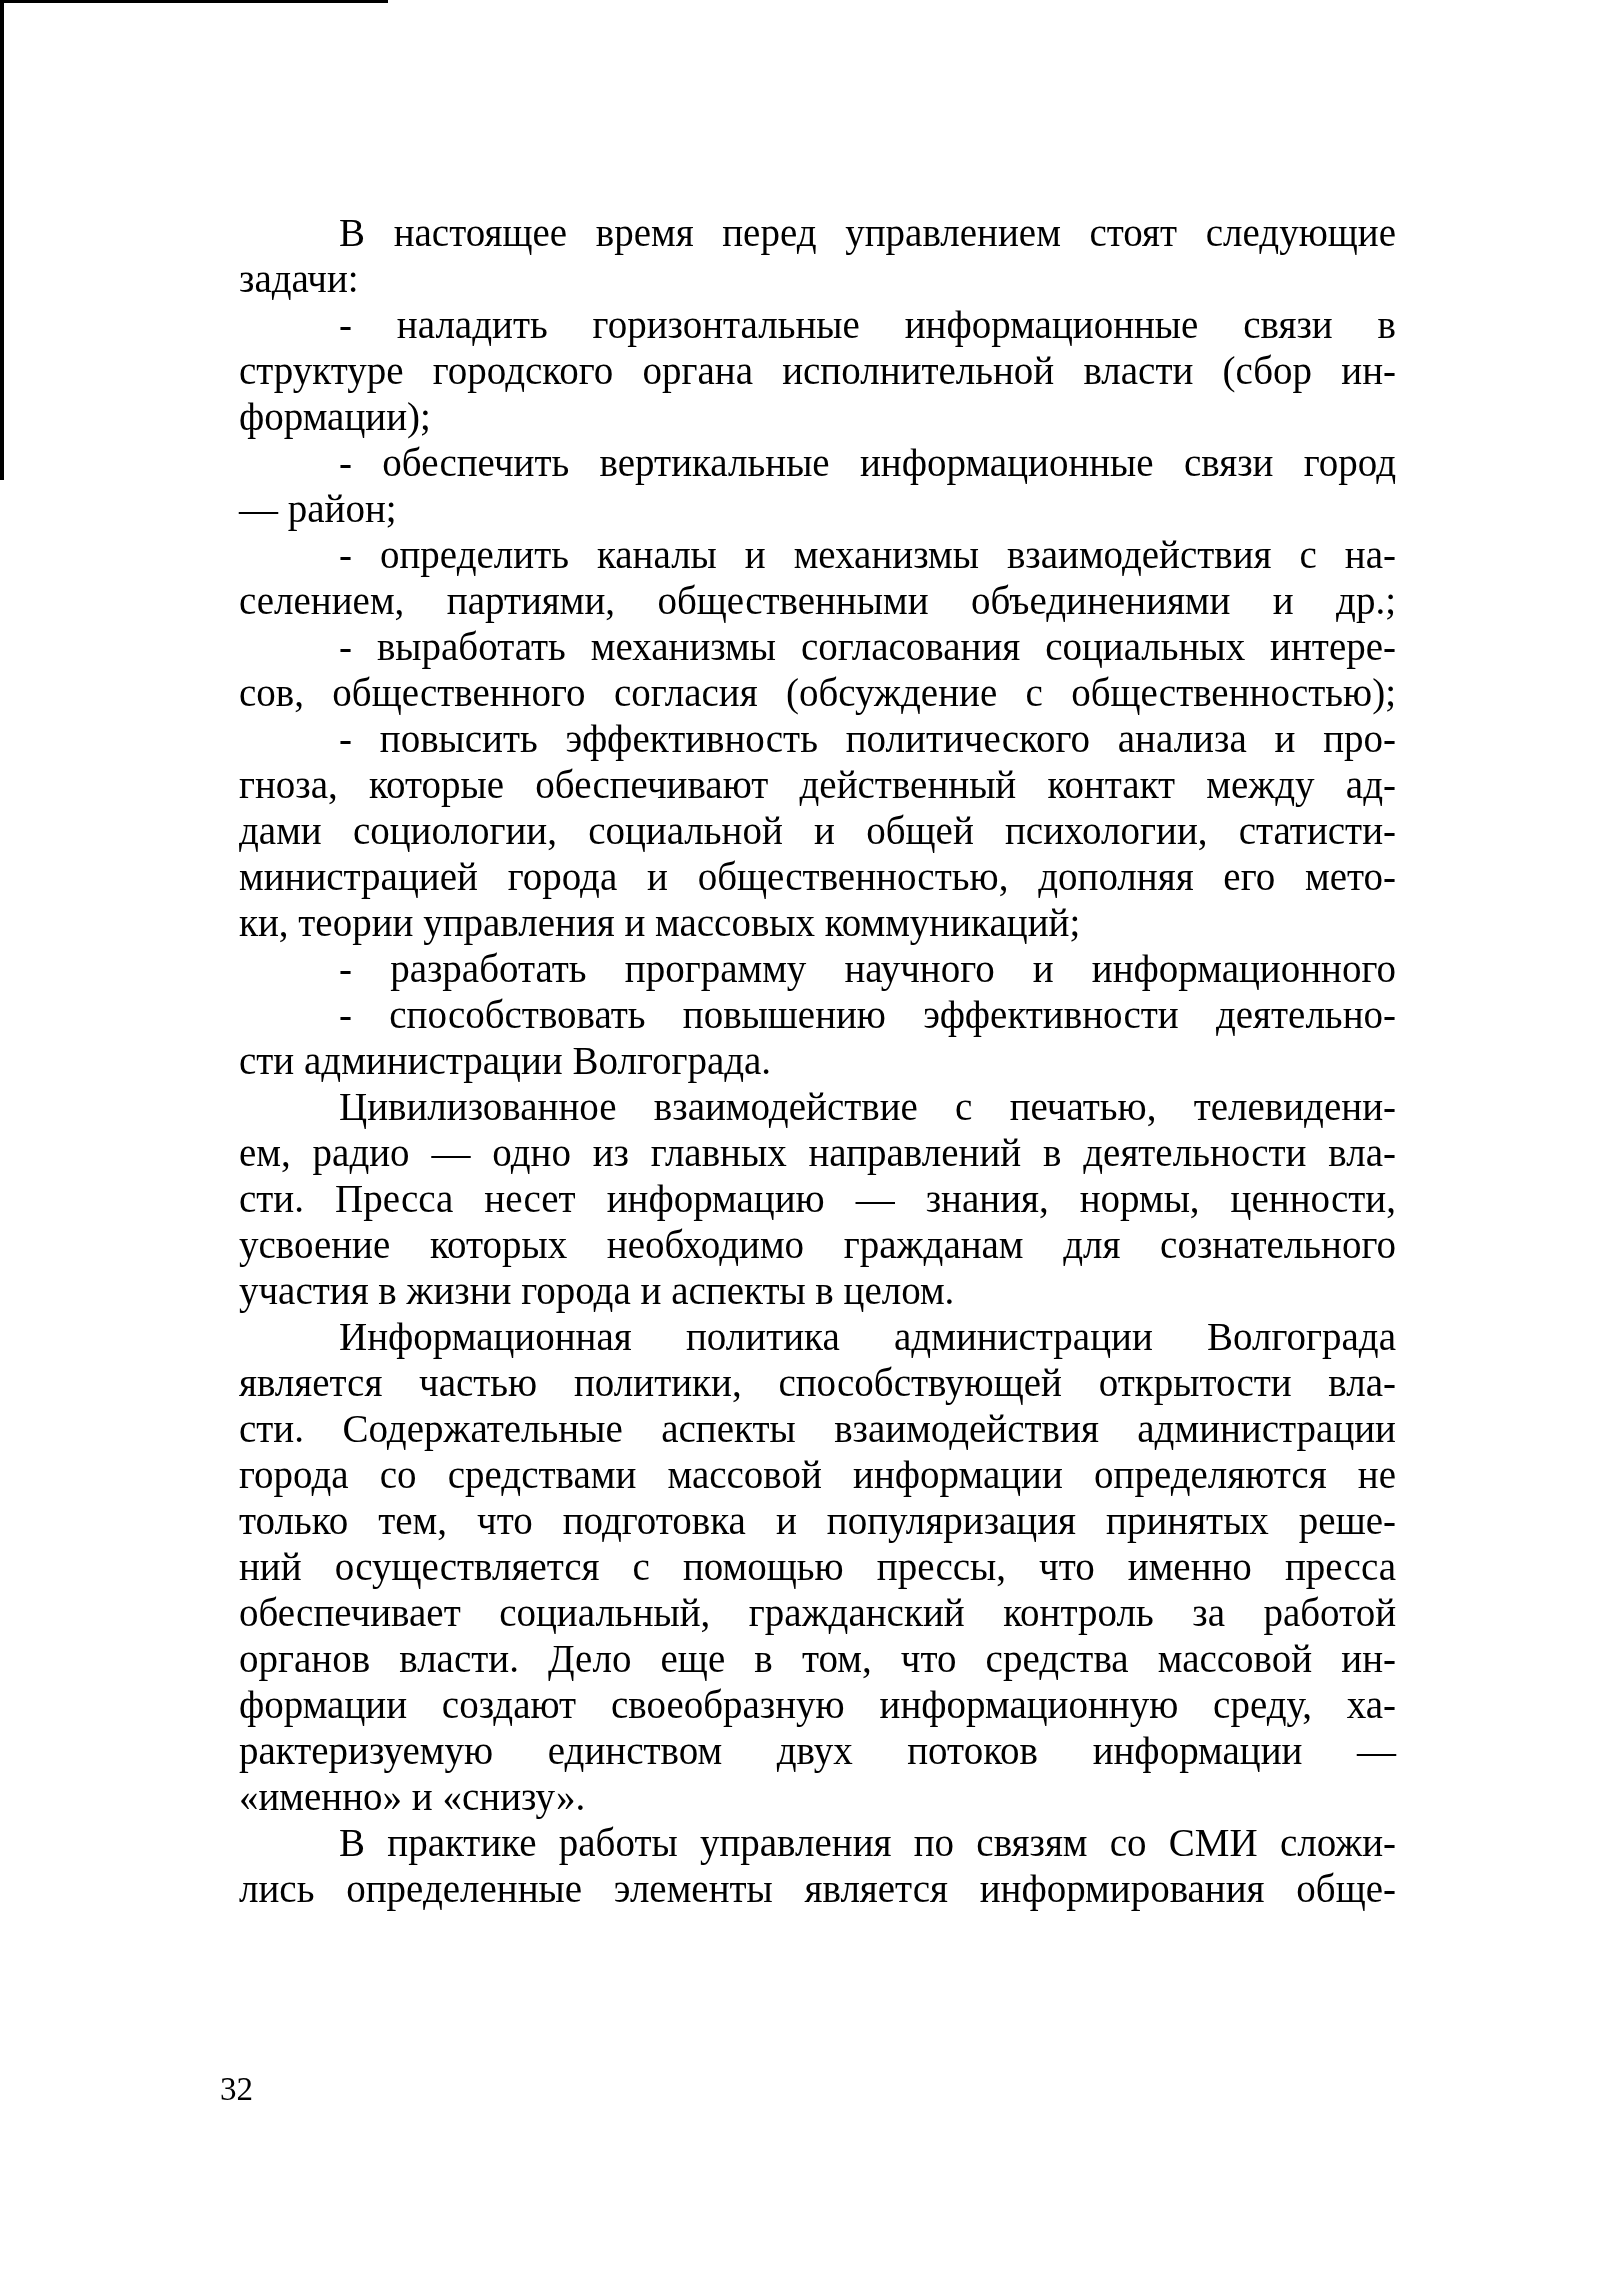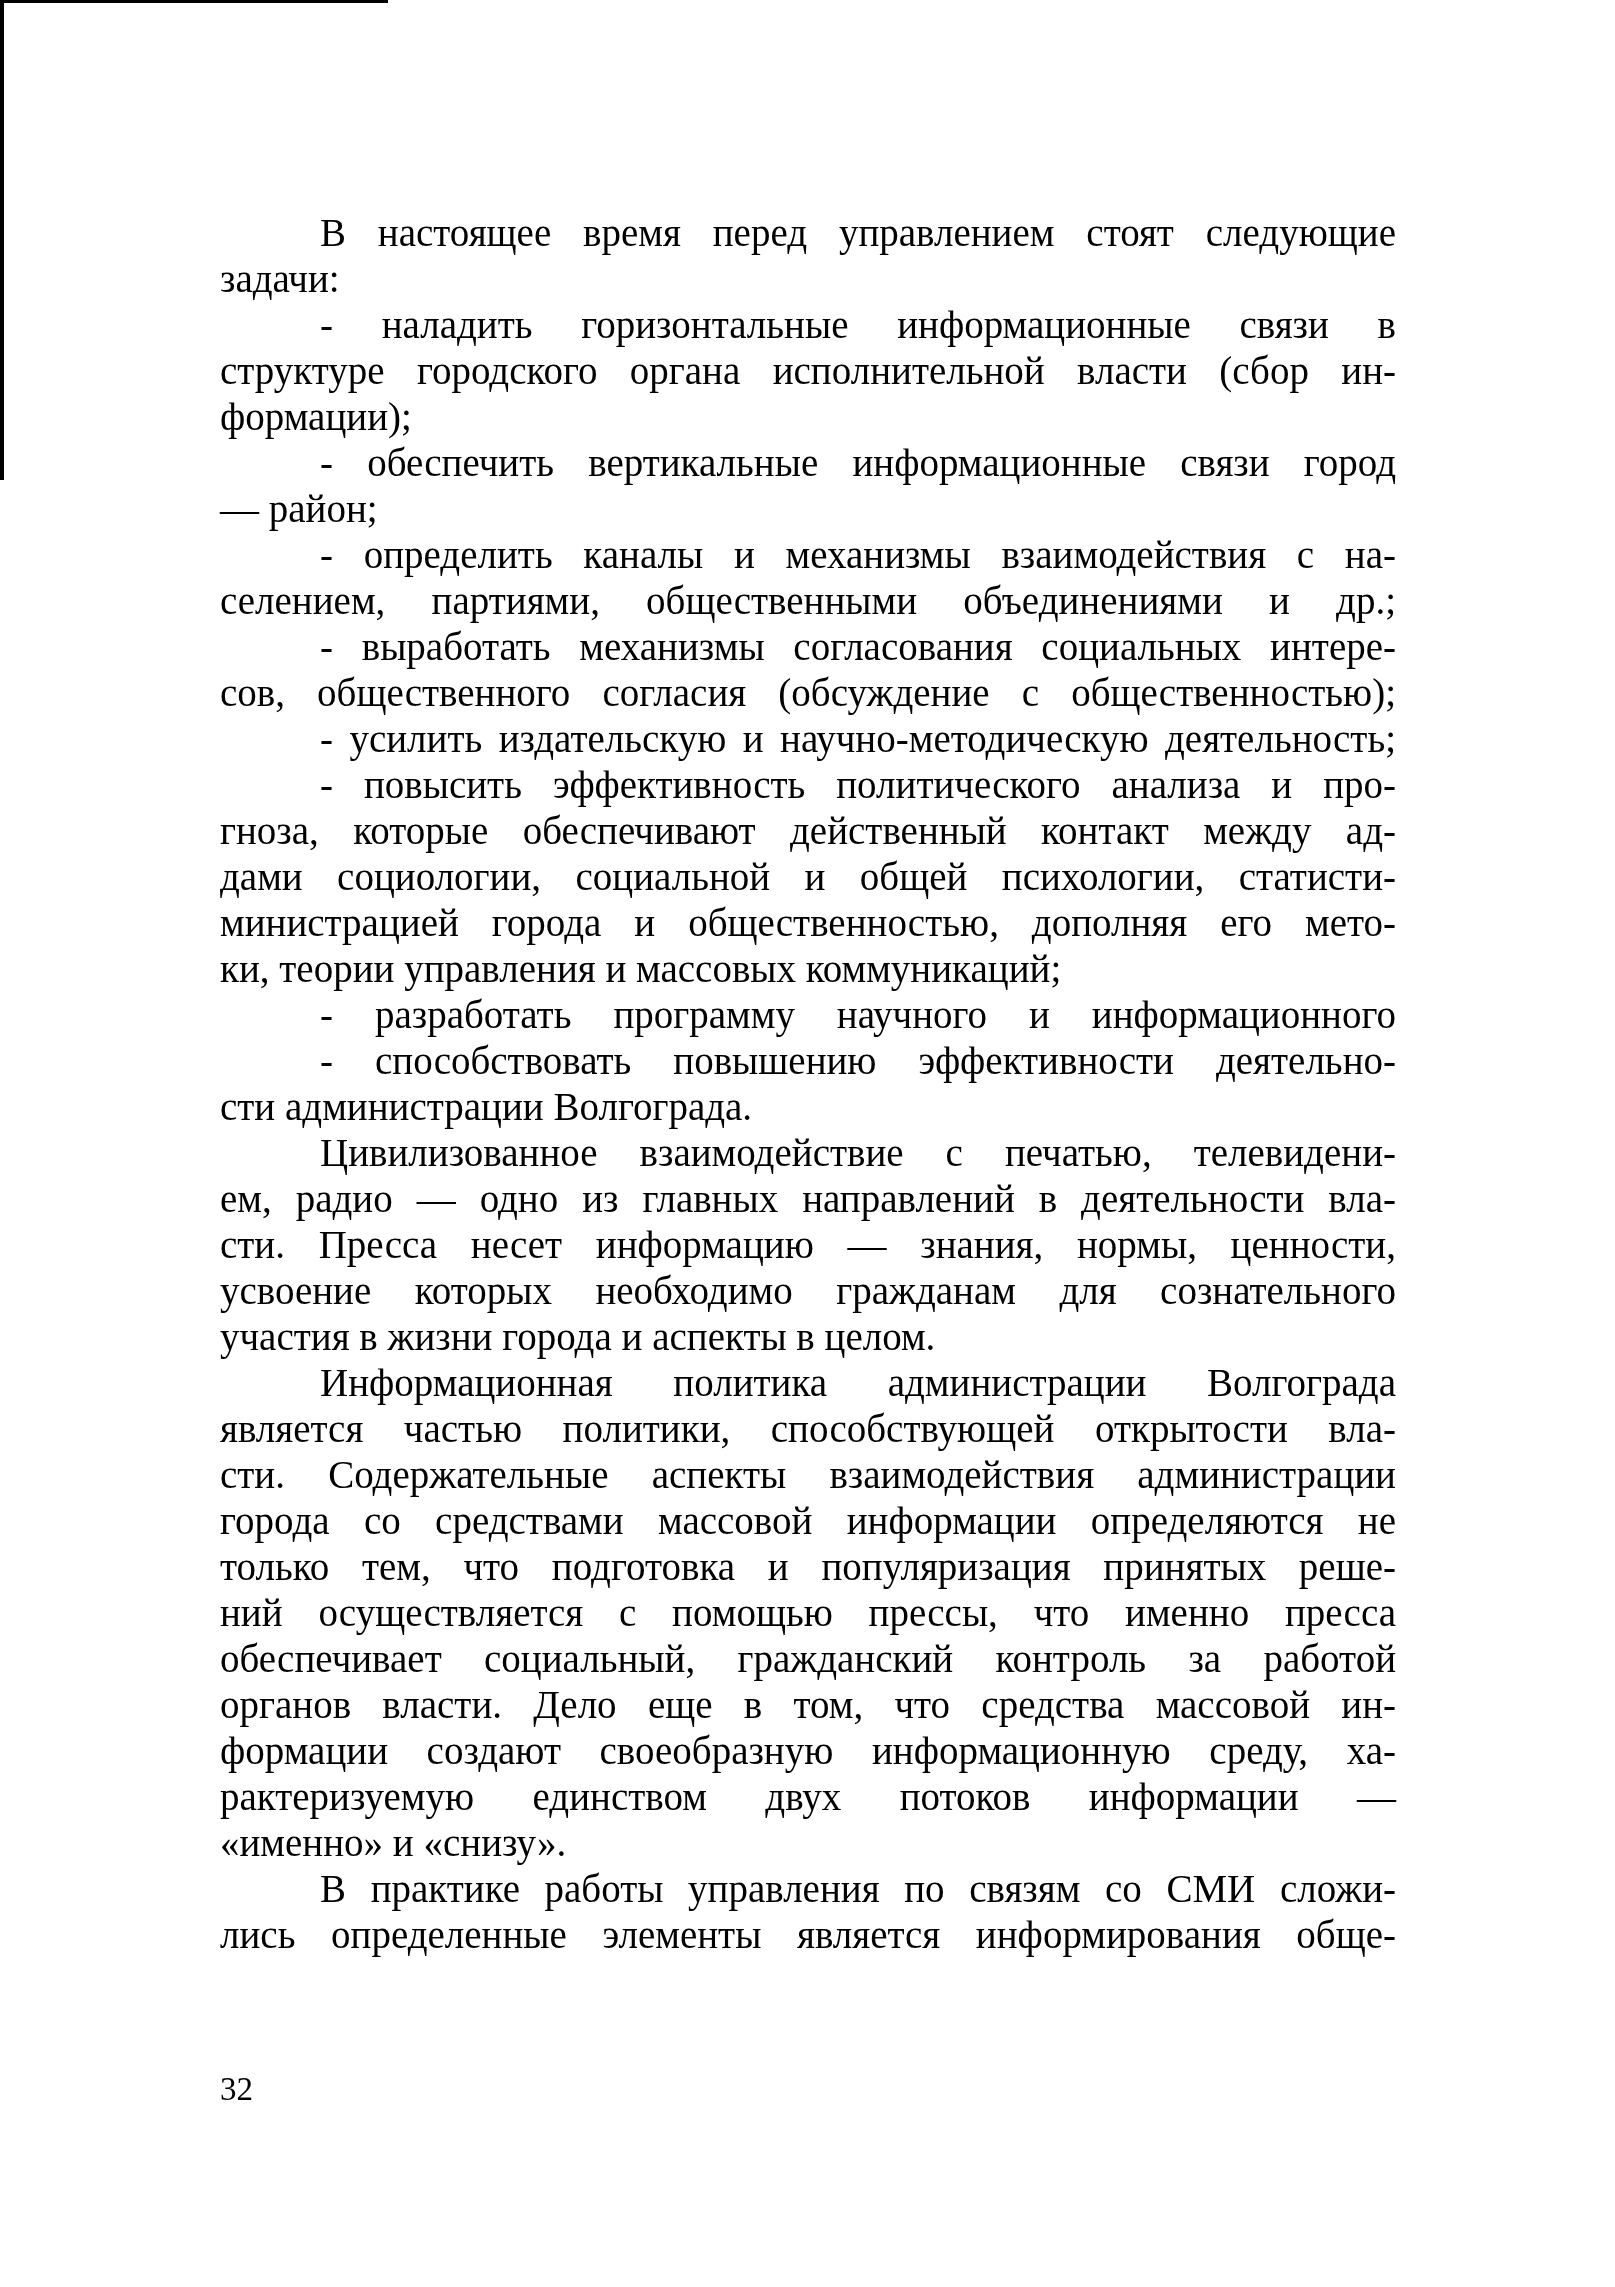--- a/index.html
+++ b/index.html
@@ -35,20 +35,21 @@
     top: 210px;
     width: 1176px;
   }
   .line {
     font-size: 39px;
     line-height: 46px;
     height: 46px;
     white-space: normal;
     text-align: left;
     letter-spacing: 0;
+    margin-left: 19px;
   }
   .line.just {
     text-align: justify;
     text-align-last: justify;
   }
   .line.indent {
     padding-left: 100px;
   }
   .page-number {
     position: absolute;
@@ -69,21 +70,20 @@
       <div class="line">задачи:</div>
       <div class="line just indent">- наладить горизонтальные информационные связи в</div>
       <div class="line just">структуре городского органа исполнительной власти (сбор ин-</div>
       <div class="line">формации);</div>
       <div class="line just indent">- обеспечить вертикальные информационные связи город</div>
       <div class="line">— район;</div>
       <div class="line just indent">- определить каналы и механизмы взаимодействия с на-</div>
       <div class="line just">селением, партиями, общественными объединениями и др.;</div>
       <div class="line just indent">- выработать механизмы согласования социальных интере-</div>
       <div class="line just">сов, общественного согласия (обсуждение с общественностью);</div>
-      <div class="line just indent">- усилить издательскую и научно-методическую деятельность;</div>
       <div class="line just indent">- повысить эффективность политического анализа и про-</div>
       <div class="line just">гноза, которые обеспечивают действенный контакт между ад-</div>
       <div class="line just">дами социологии, социальной и общей психологии, статисти-</div>
       <div class="line just">министрацией города и общественностью, дополняя его мето-</div>
       <div class="line">ки, теории управления и массовых коммуникаций;</div>
       <div class="line just indent">- разработать программу научного и информационного</div>
       <div class="line just indent">- способствовать повышению эффективности деятельно-</div>
       <div class="line">сти администрации Волгограда.</div>
       <div class="line just indent">Цивилизованное взаимодействие с печатью, телевидени-</div>
       <div class="line just">ем, радио — одно из главных направлений в деятельности вла-</div>

